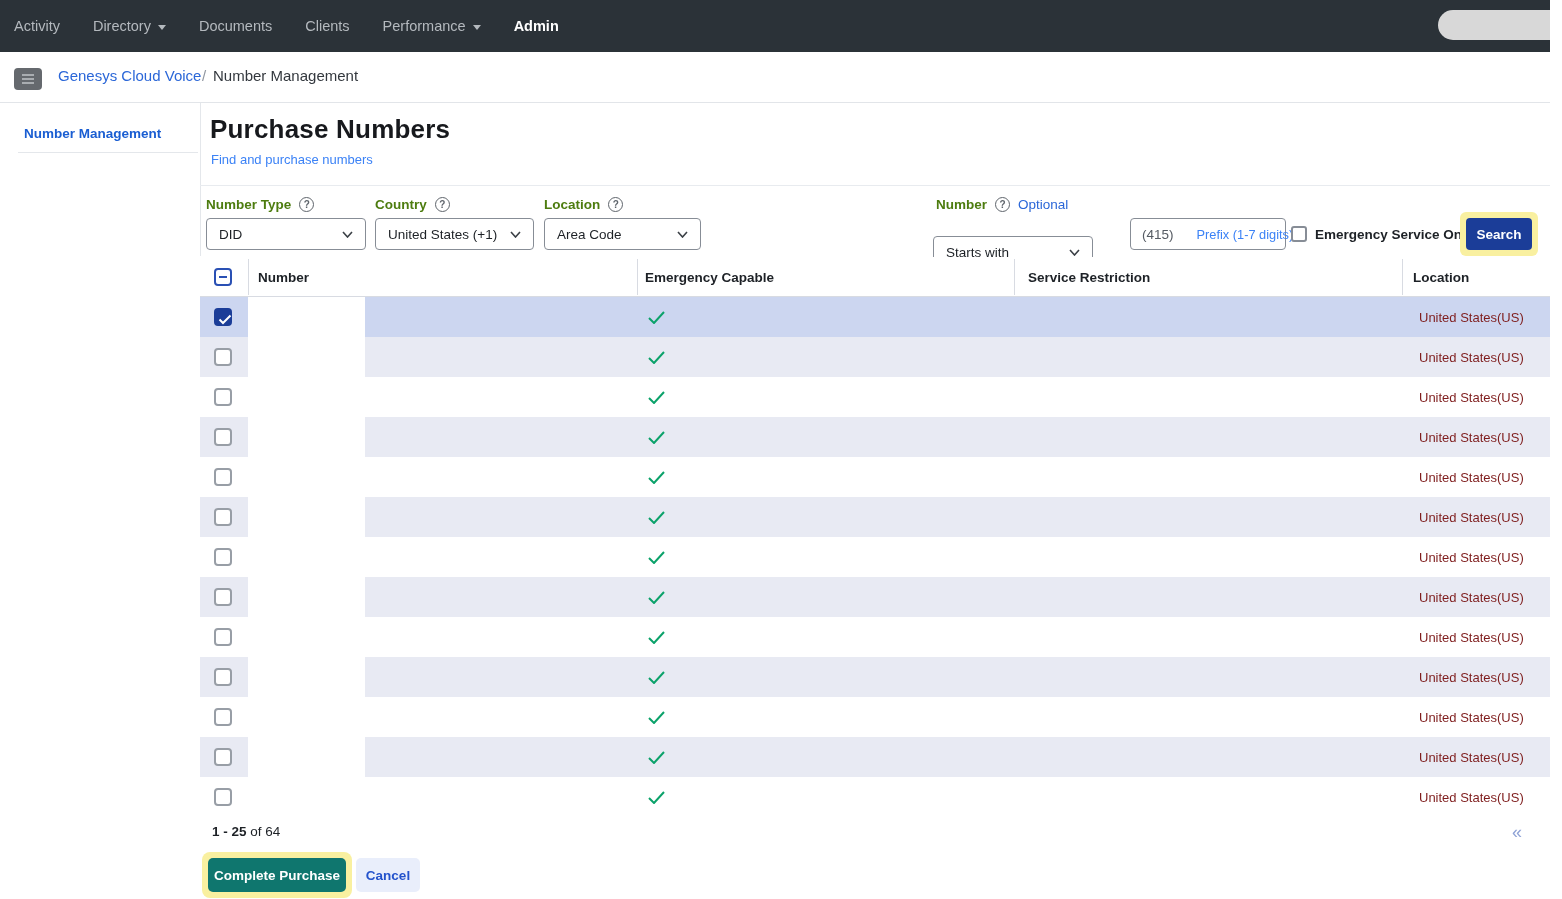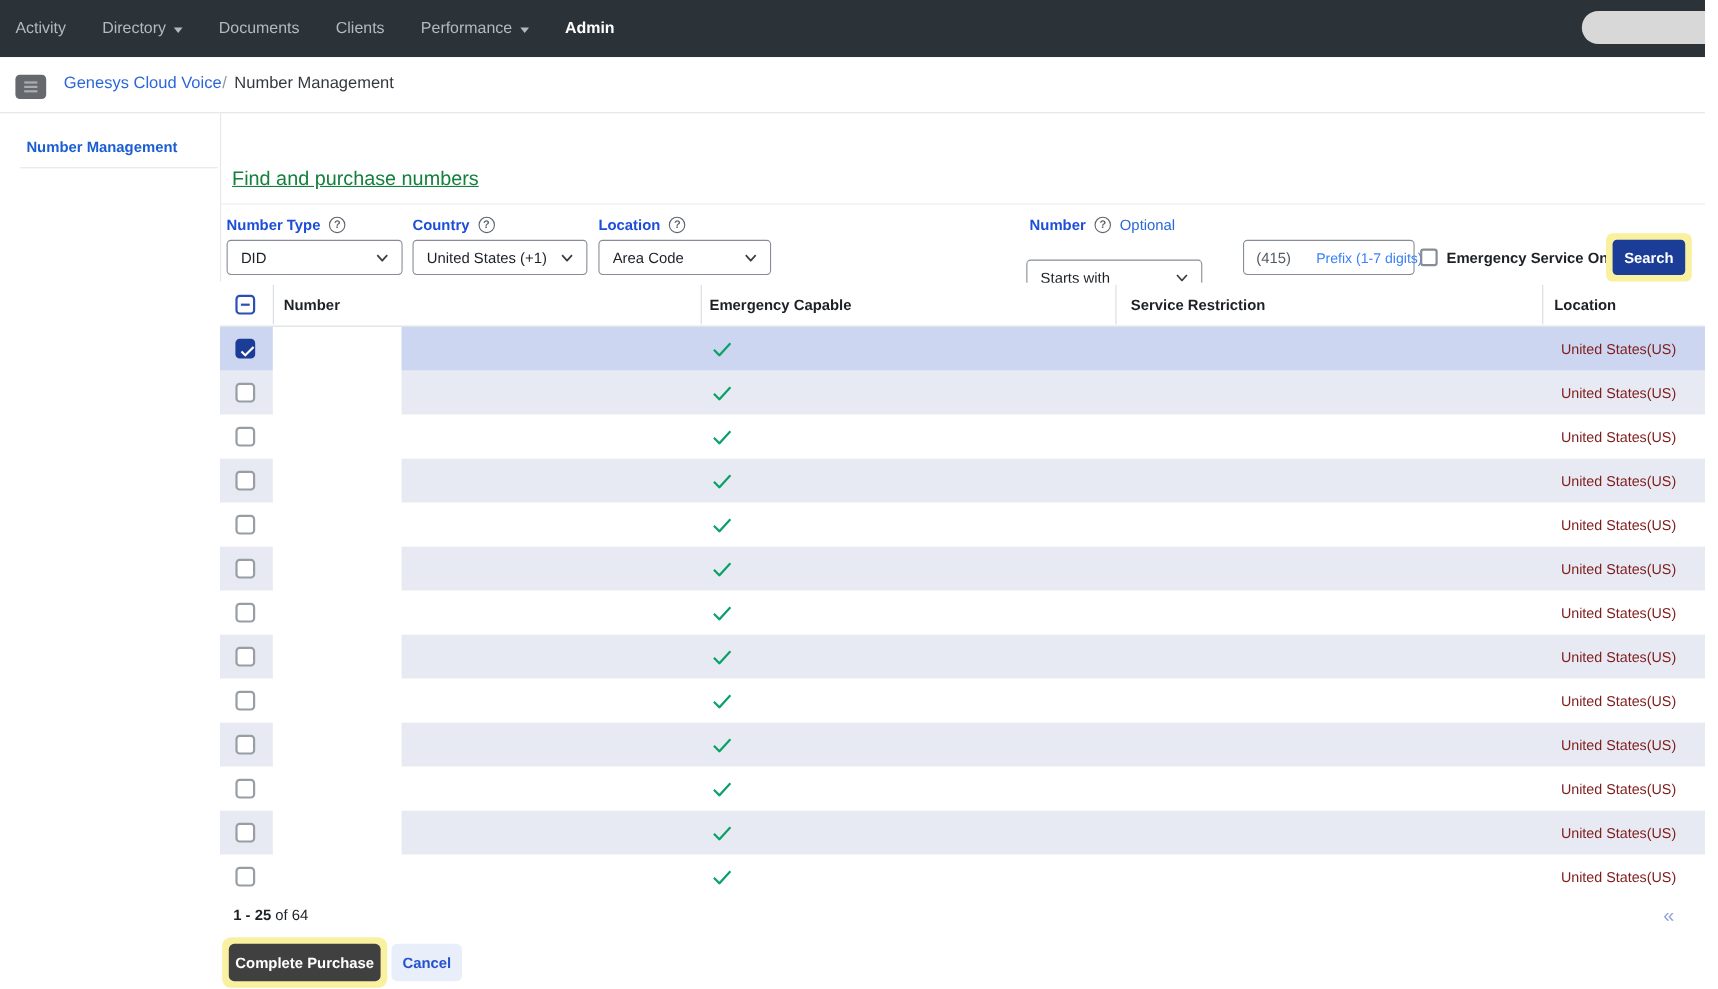--- a/index.html
+++ b/index.html
@@ -25,27 +25,27 @@
   .crumb-sep { position:absolute; left:202px; top:15px; font-size:15px; color:#9096a0; }
   .crumb-current { position:absolute; left:213px; top:15px; font-size:15px; color:#33383e; }
 
   
   .sidebar-item { position:absolute; left:24px; top:126px; font-size:13.5px; font-weight:700; color:#1a5ed2; cursor:pointer; }
   .sidebar-divider { position:absolute; left:18px; top:152px; width:180px; height:1px; background:#e4e7eb; }
   .v-divider { position:absolute; left:200px; top:103px; width:1px; height:153px; background:#e4e7eb; }
 
   
   .page-title { position:absolute; left:210px; top:114px; font-size:26px; font-weight:800; color:#17191d; letter-spacing:.2px; }
-  .page-subtitle { position:absolute; left:211px; top:152px; font-size:18px; color:#15803d;text-decoration:underline; }
+  .page-subtitle { position:absolute; left:211px; top:152px; font-size:13px; color:#3b82f6; }
   .title-divider { position:absolute; left:200px; top:185px; width:1362px; height:1px; background:#e8ebef; }
 
   
   .fgroup { position:absolute; top:196px; }
   .flabel-row { display:flex; align-items:center; gap:8px; height:16px; }
-  .flabel { font-size:13.5px; font-weight:700; color:#1d4ed8; white-space:nowrap; }
+  .flabel { font-size:13.5px; font-weight:700; color:#4d7c0f; white-space:nowrap; }
   .help { width:15px; height:15px; border:1.4px solid #5f656c; border-radius:50%; color:#5f656c; font-size:10px;
           font-weight:700; display:flex; align-items:center; justify-content:center; cursor:pointer; flex:0 0 auto; }
   .optional { font-size:13.5px; color:#2b67d8; cursor:pointer; }
   .select { position:absolute; top:22px; height:32px; border:1px solid #878d96; border-radius:4px; background:#fff;
             display:flex; align-items:center; justify-content:space-between; padding:0 12px; font-size:13.5px;
             color:#1d2126; cursor:pointer; }
   .chev { width:11px; height:7px; flex:0 0 auto; }
   .chev polyline { fill:none; stroke:#3b4046; stroke-width:1.6; }
 
   .search-field { position:absolute; left:710px; top:218px; width:204px; height:32px; border:1px solid #878d96;
@@ -94,21 +94,21 @@
   .loc { position:absolute; left:1219px; top:13px; font-size:13px; color:#7f1d1d; }
   .redact { position:absolute; left:48px; top:0; width:117px; height:100%; background:#fff; z-index:3; }
 
   
   .pag { position:absolute; left:212px; top:824px; font-size:13.5px; color:#1d2126; }
   .pag b { font-weight:700; }
   .pag-first { position:absolute; left:1512px; top:822px; font-size:18px; color:#8fa3d6; cursor:pointer; }
   .pag-prev { position:absolute; left:1556px; top:822px; font-size:18px; color:#8fa3d6; cursor:pointer; }
 
   .complete-ring { position:absolute; left:202px; top:852px; width:150px; height:46px; background:#f9f0a0; border-radius:8px; }
-  .complete-btn { position:absolute; left:6px; top:6px; width:138px; height:34px; background:#404040; border:none;
+  .complete-btn { position:absolute; left:6px; top:6px; width:138px; height:34px; background:#0f766e; border:none;
                   border-radius:5px; color:#fff; font-weight:700; font-size:13.5px; cursor:pointer; font-family:inherit; }
   .cancel-btn { position:absolute; left:356px; top:858px; width:64px; height:34px; background:#e9eefb; border:none;
                 border-radius:5px; color:#2453cc; font-weight:700; font-size:13.5px; cursor:pointer; font-family:inherit; }
 </style>
 </head>
 <body>
 
 <div id="screen">
 
   <div class="topnav">
@@ -147,20 +147,21 @@
       </div>
     <span class="crumb-link">Genesys Cloud Voice</span>
     <span class="crumb-sep">/</span>
     <span class="crumb-current">Number Management</span>
   </div>
 
   <div class="sidebar-item">Number Management</div>
   <div class="sidebar-divider"></div>
   <div class="v-divider"></div>
 
+  <div class="page-title">Purchase Numbers</div>
   <div class="page-subtitle">Find and purchase numbers</div>
   <div class="title-divider"></div>
 
   <div class="fgroup" style="left:206px;">
     <div class="flabel-row">
       <span class="flabel">Number Type</span>
       <span class="help">?</span>
     </div>
     <div class="select" style="left:0;width:160px;">
       <span>DID</span>

